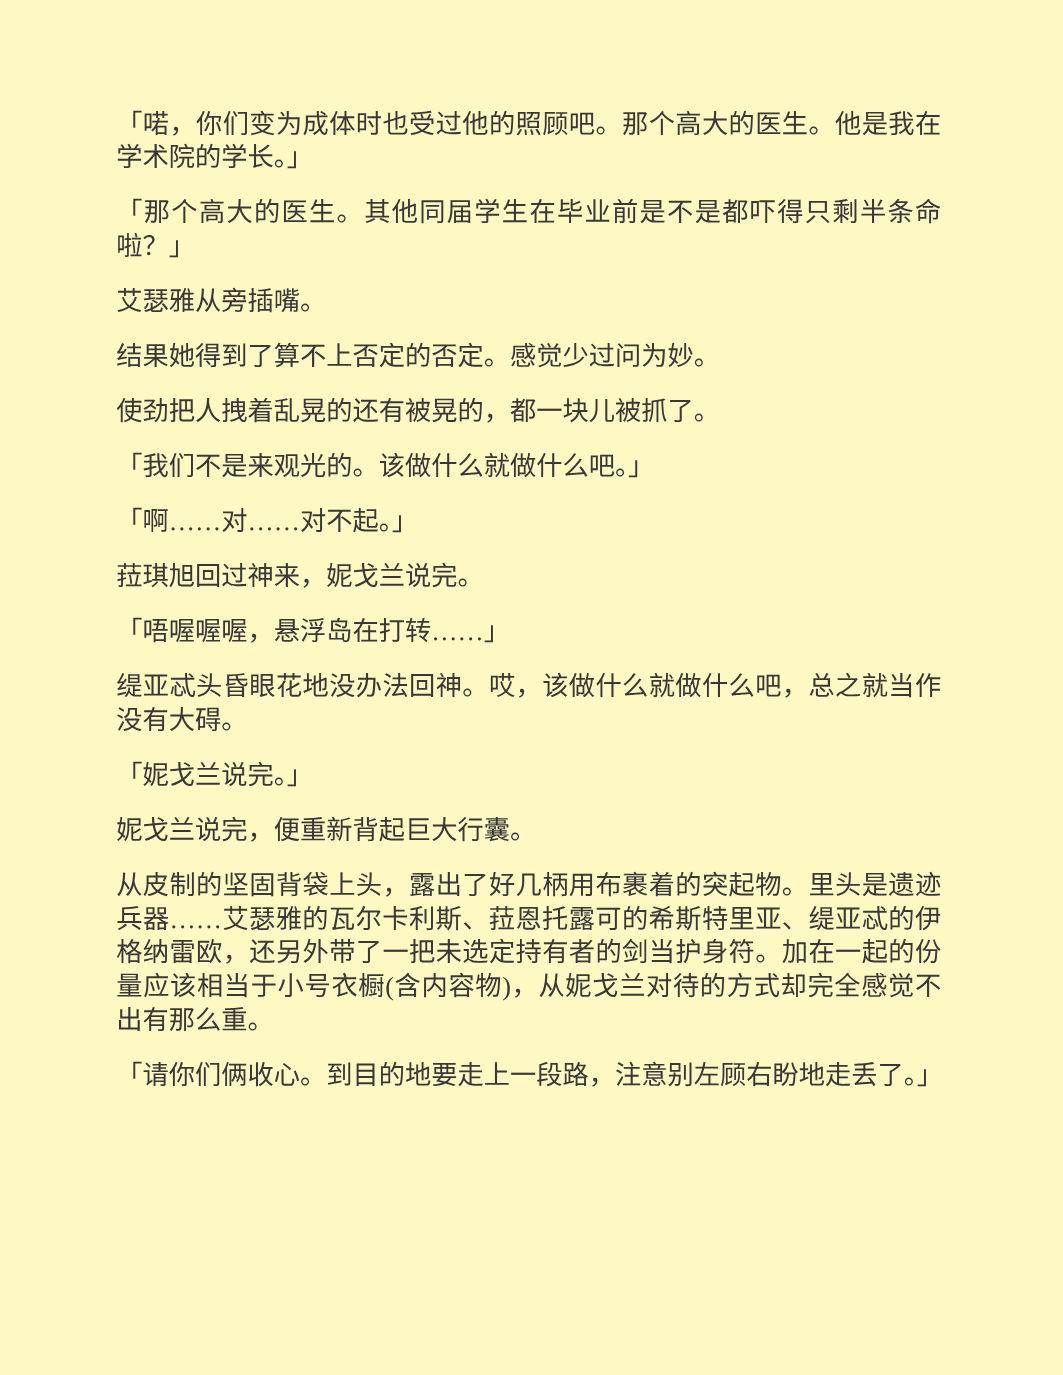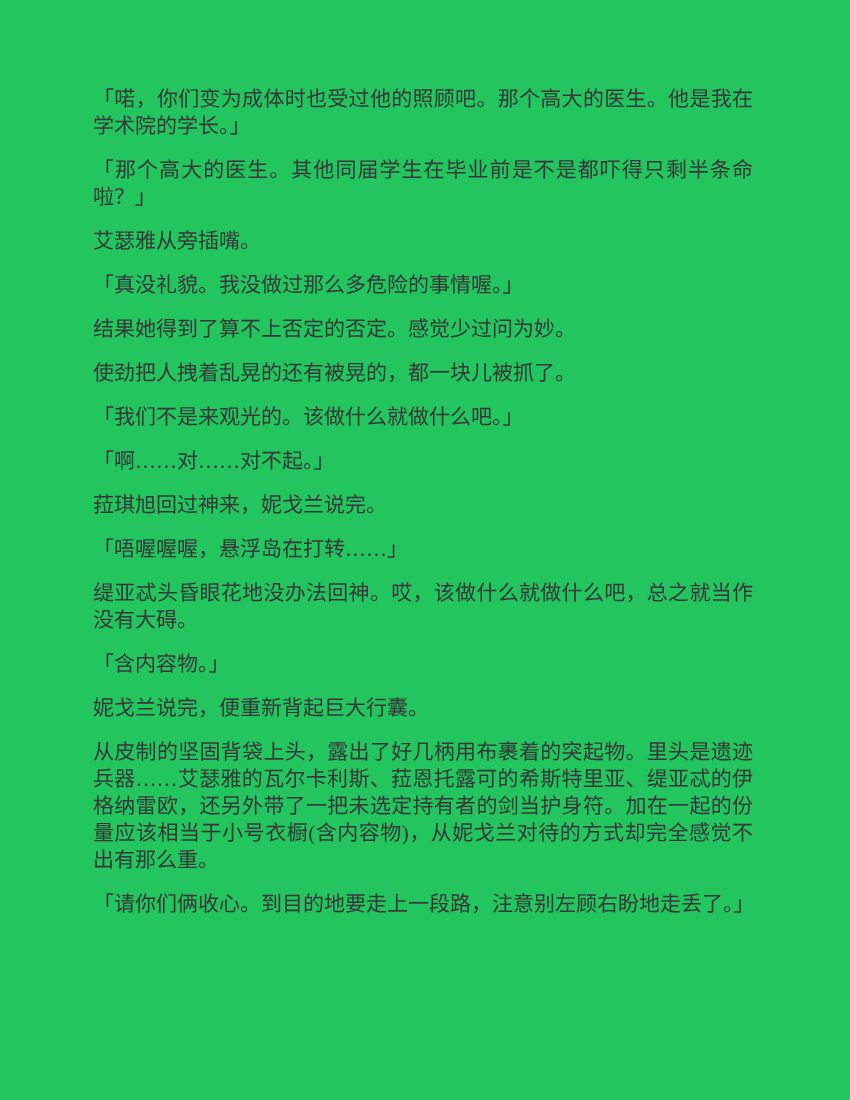--- a/index.html
+++ b/index.html
@@ -13,21 +13,21 @@
     position: relative;
     overflow: hidden;
     font-family: "Liberation Serif", "DejaVu Serif", serif;
   }
   .page {
     position: absolute;
     left: 0;
     top: 0;
     width: 850px;
     height: 1100px;
-    background: #22c55e;
+    background: #fef9c3;
   }
   .text-block {
     position: absolute;
     left: 93px;
     top: 86px;
     width: 660px;
   }
   .text-block p {
     margin: 0 0 17px 0;
     font-size: 21px;
@@ -43,26 +43,25 @@
   }
 </style>
 </head>
 <body>
 
 <div class="page">
   <div class="text-block">
     <p>「喏，你们变为成体时也受过他的照顾吧。那个高大的医生。他是我在学术院的学长。」</p>
     <p>「那个高大的医生。其他同届学生在毕业前是不是都吓得只剩半条命啦？」</p>
     <p>艾瑟雅从旁插嘴。</p>
-    <p>「真没礼貌。我没做过那么多危险的事情喔。」</p>
     <p>结果她得到了算不上否定的否定。感觉少过问为妙。</p>
     <p>使劲把人拽着乱晃的还有被晃的，都一块儿被抓了。</p>
     <p>「我们不是来观光的。该做什么就做什么吧。」</p>
     <p>「啊……对……对不起。」</p>
     <p>菈琪旭回过神来，妮戈兰说完。</p>
     <p>「唔喔喔喔，悬浮岛在打转……」</p>
     <p>缇亚忒头昏眼花地没办法回神。哎，该做什么就做什么吧，总之就当作没有大碍。</p>
-    <p>「含内容物。」</p>
+    <p>「妮戈兰说完。」</p>
     <p>妮戈兰说完，便重新背起巨大行囊。</p>
     <p>从皮制的坚固背袋上头，露出了好几柄用布裹着的突起物。里头是遗迹兵器……艾瑟雅的瓦尔卡利斯、菈恩托露可的希斯特里亚、缇亚忒的伊格纳雷欧，还另外带了一把未选定持有者的剑当护身符。加在一起的份量应该相当于小号衣橱(含内容物)，从妮戈兰对待的方式却完全感觉不出有那么重。</p>
     <p>「请你们俩收心。到目的地要走上一段路，注意别左顾右盼地走丢了。」</p>
   </div>
 </div>
 
 </body></html>

